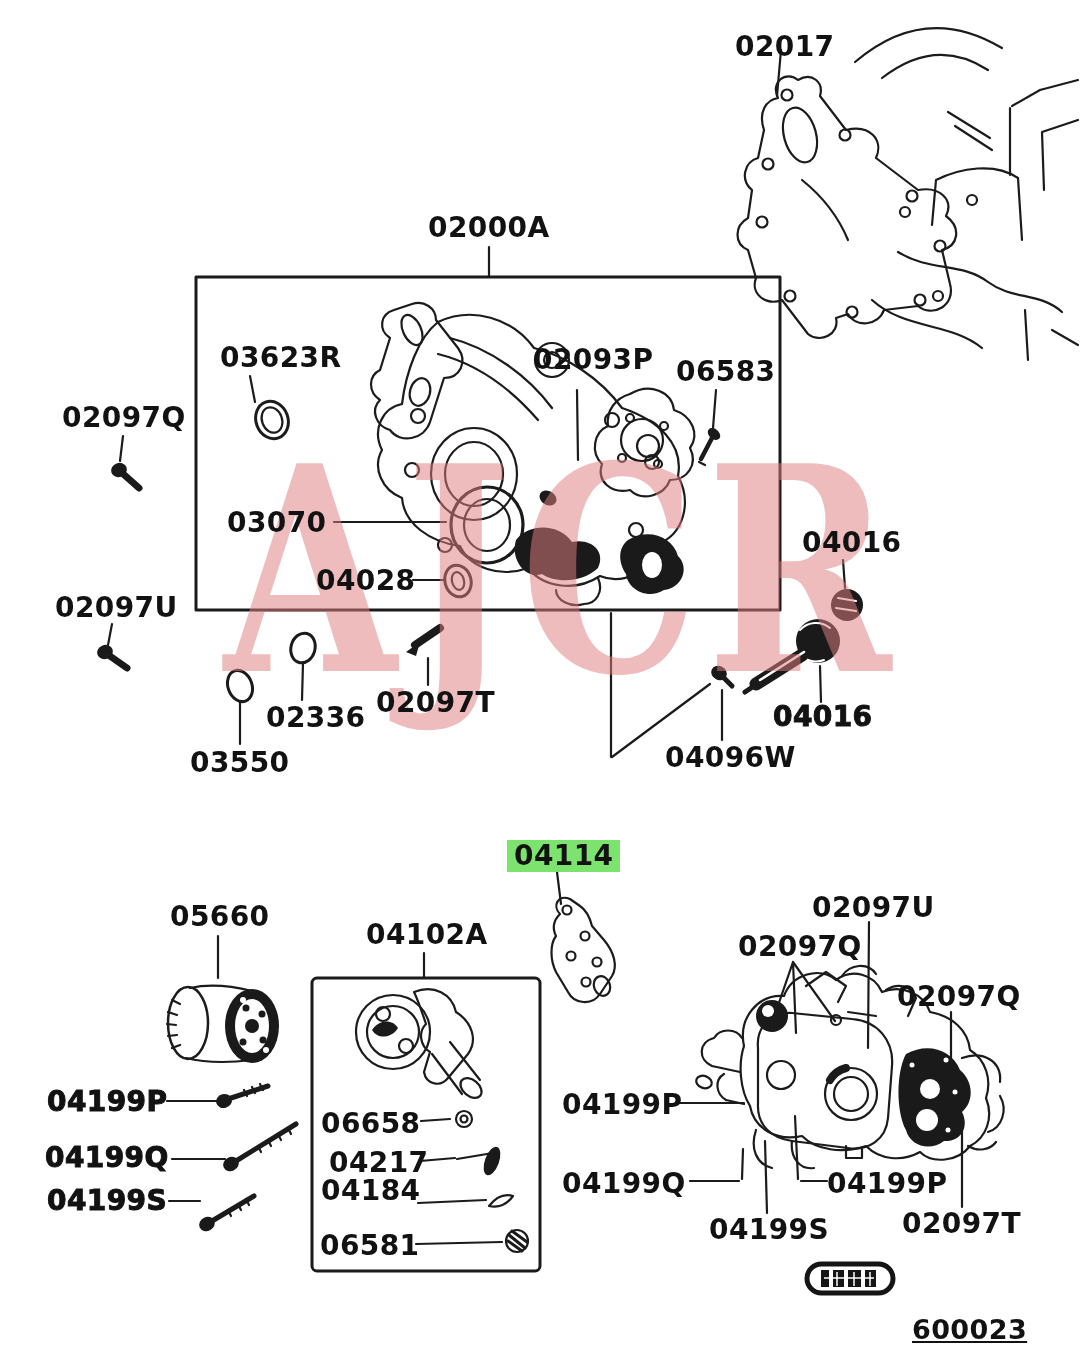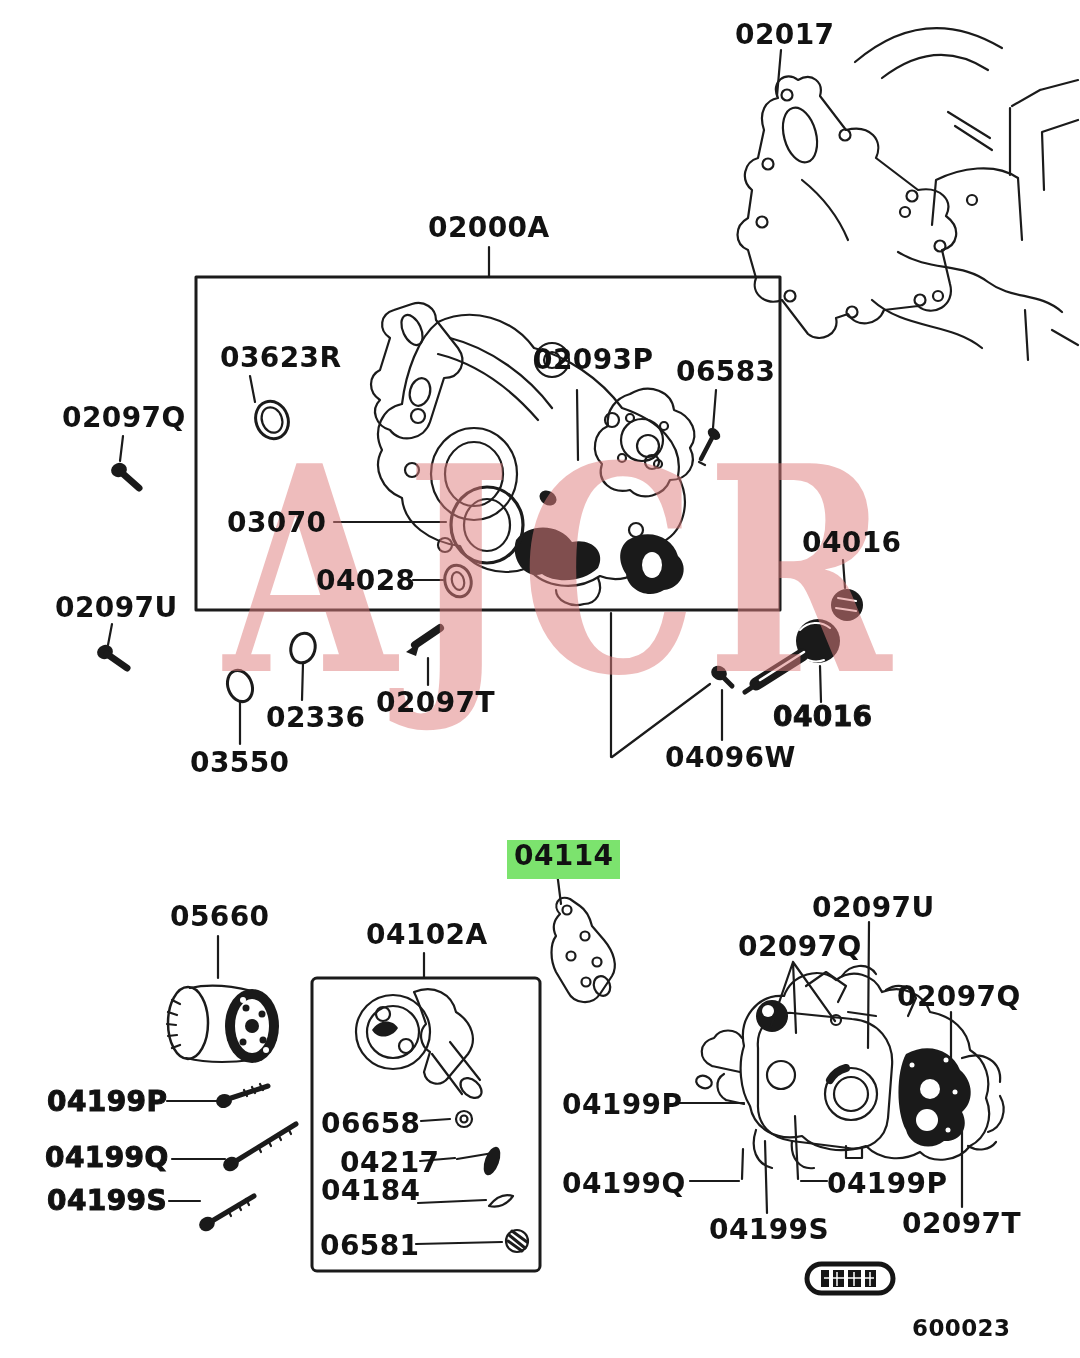--- a/index.html
+++ b/index.html
@@ -9,22 +9,22 @@
   .wm-tagline{position:absolute;left:16px;top:726px;z-index:1;
       font-family:"Liberation Sans",sans-serif;font-weight:700;font-size:64px;
       letter-spacing:8px;color:#e3e3e3;white-space:nowrap;}
   .wm-brand{position:absolute;left:224px;top:428px;z-index:3;
       font-family:"DejaVu Serif","Liberation Serif",serif;font-weight:700;font-size:285px;
       letter-spacing:12px;line-height:1;color:rgba(222,126,126,0.52);
       transform:scaleX(0.78);transform-origin:left top;white-space:nowrap;}
   .plabel{position:absolute;z-index:4;font-weight:700;font-size:28px;letter-spacing:.4px;
       color:#121212;line-height:1.05;white-space:nowrap;}
   .heavy{font-weight:800;-webkit-text-stroke:1px #121212;}
-  .hl{background:#7ce36e;padding:1px 7px 9px 7px;}
-  .small{font-size:23px;}
+  .hl{background:#7ce36e;padding:1px 7px 2px 7px;}
+  .small{font-size:27px;text-decoration:underline;}
   .stamp{position:absolute;z-index:4;}
 </style>
 </head>
 <body>
 
 <div id="page">
 
 
   <svg width="1080" height="1358" viewBox="0 0 1080 1358" fill="none" stroke="#1b1b1b" stroke-width="2.2" stroke-linecap="round" stroke-linejoin="round">
 
@@ -276,21 +276,21 @@
       <path d="M679,1103 L744,1103"></path>
       <path d="M690,1181 L739,1181 M742,1179 L743,1149"></path>
       <path d="M827,1181 L801,1181 M798,1179 L795,1116"></path>
       <path d="M767,1213 L765,1141"></path>
       <path d="M962,1207 L962,1118"></path>
     </g>
   </svg>
 
   <div class="wm-brand">AJCR</div>
 
-  <div class="plabel" style="left:735px;top:20px">02017</div>
+  <div class="plabel" style="left:735px;top:32px">02017</div>
   <div class="plabel" style="left:428px;top:213px">02000A</div>
   <div class="plabel" style="left:220px;top:343px">03623R</div>
   <div class="plabel" style="left:533px;top:345px">02093P</div>
   <div class="plabel" style="left:676px;top:357px">06583</div>
   <div class="plabel" style="left:62px;top:403px">02097Q</div>
   <div class="plabel" style="left:227px;top:508px">03070</div>
   <div class="plabel" style="left:802px;top:528px">04016</div>
   <div class="plabel" style="left:316px;top:566px">04028</div>
   <div class="plabel" style="left:55px;top:593px">02097U</div>
   <div class="plabel" style="left:376px;top:688px">02097T</div>
@@ -300,21 +300,21 @@
   <div class="plabel" style="left:190px;top:748px">03550</div>
   <div class="plabel hl" style="left:507px;top:840px">04114</div>
   <div class="plabel" style="left:812px;top:893px">02097U</div>
   <div class="plabel" style="left:170px;top:902px">05660</div>
   <div class="plabel" style="left:366px;top:920px">04102A</div>
   <div class="plabel" style="left:738px;top:932px">02097Q</div>
   <div class="plabel" style="left:897px;top:982px">02097Q</div>
   <div class="plabel heavy" style="left:47px;top:1087px">04199P</div>
   <div class="plabel" style="left:321px;top:1109px">06658</div>
   <div class="plabel heavy" style="left:45px;top:1143px">04199Q</div>
-  <div class="plabel" style="left:340px;top:1148px">04217</div>
+  <div class="plabel" style="left:329px;top:1148px">04217</div>
   <div class="plabel" style="left:562px;top:1090px">04199P</div>
   <div class="plabel" style="left:321px;top:1176px">04184</div>
   <div class="plabel heavy" style="left:47px;top:1186px">04199S</div>
   <div class="plabel" style="left:320px;top:1231px">06581</div>
   <div class="plabel" style="left:562px;top:1169px">04199Q</div>
   <div class="plabel" style="left:827px;top:1169px">04199P</div>
   <div class="plabel" style="left:709px;top:1215px">04199S</div>
   <div class="plabel" style="left:902px;top:1209px">02097T</div>
   <div class="plabel small" style="left:912px;top:1316px">600023</div>
 

